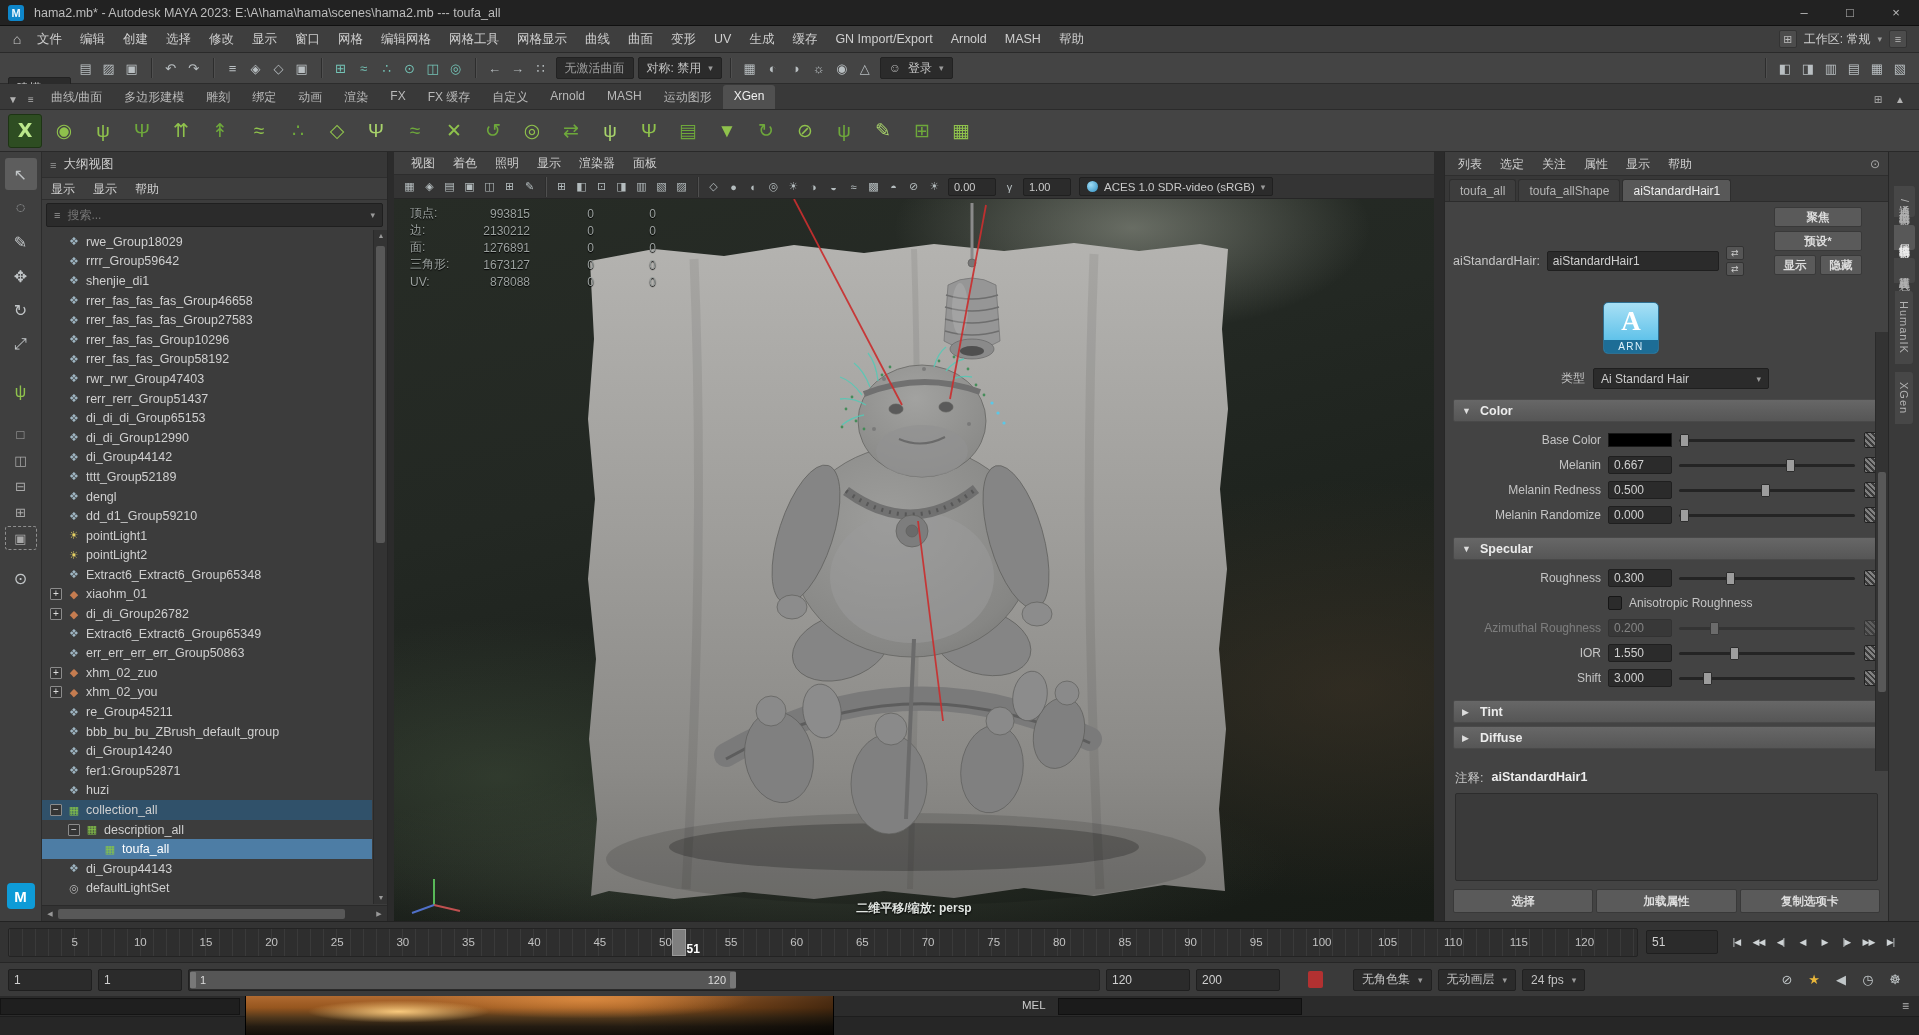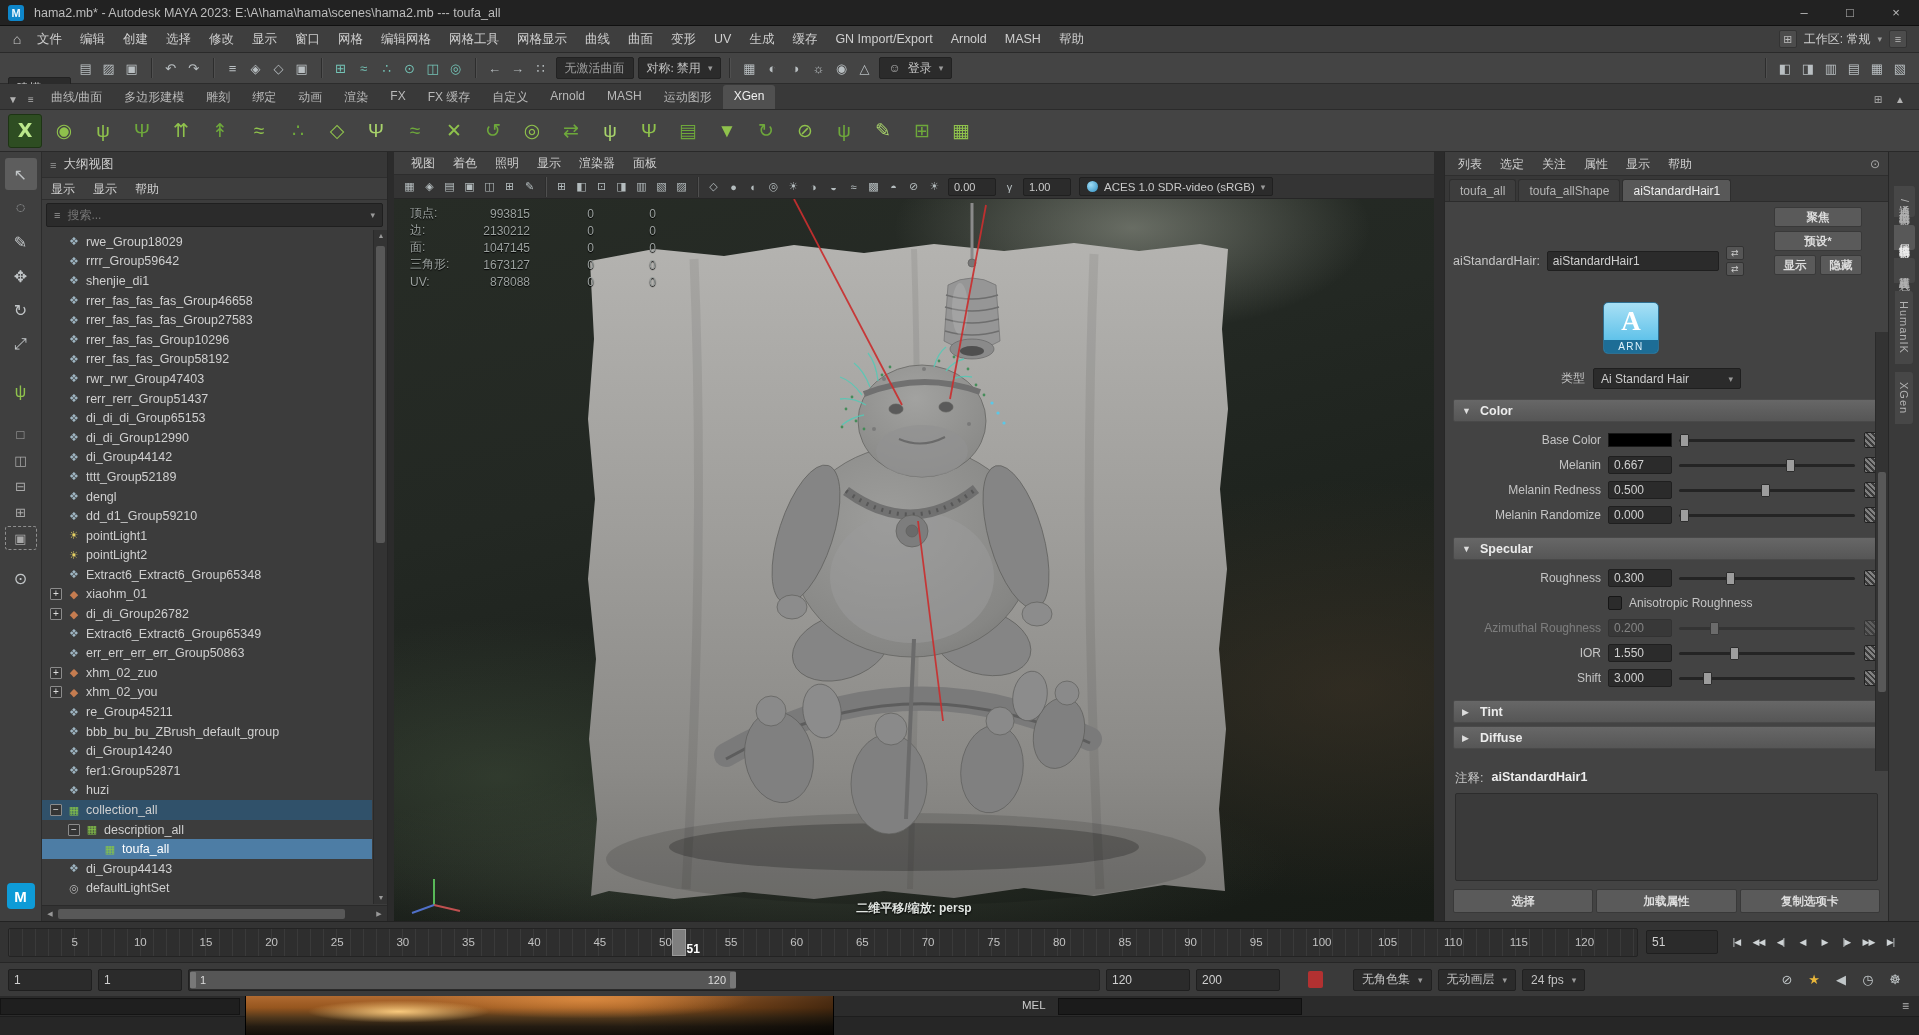--- a/index.html
+++ b/index.html
@@ -21,21 +21,21 @@
 .home-icon{width:22px;text-align:center;color:#c9c9c9;font-size:14px;}
 #menu-items{display:flex;}
 .menu-item{padding:0 9px;font-size:12.5px;color:#cfcfcf;line-height:26px;white-space:nowrap;}
 .workspace-box{margin-left:auto;display:flex;align-items:center;gap:7px;margin-right:6px;color:#cfcfcf;font-size:12px;}
 .ws-icon{width:18px;height:18px;background:#4c4c4c;border:1px solid #333;border-radius:2px;display:flex;align-items:center;justify-content:center;color:#bbb;font-size:11px;}
 
 #statusline{position:absolute;left:0;top:53px;width:1919px;height:31px;background:#444;display:flex;align-items:center;gap:4px;padding:0 8px;border-bottom:1px solid #2c2c2c;}
 .menuset-combo{display:flex;align-items:center;background:#2b2b2b;border:1px solid #222;border-radius:2px;height:22px;padding:0 8px;gap:16px;color:#ccc;margin-top:40px;}
 .icon-grp{display:flex;align-items:center;gap:1px;color:#b9bfc2;}
 .s-icon{width:22px;height:22px;display:flex;align-items:center;justify-content:center;font-size:13px;}
-.s-combo,.s-box{display:flex;align-items:center;background:#2b2b2b;border:1px solid #222;height:22px;padding:0 8px;gap:7px;border-radius:2px;font-size:12px;color:#c3c3c3;white-space:nowrap;font-family:Liberation Serif, serif;}
+.s-combo,.s-box{display:flex;align-items:center;background:#2b2b2b;border:1px solid #222;height:22px;padding:0 8px;gap:7px;border-radius:2px;font-size:12px;color:#c3c3c3;white-space:nowrap;}
 .s-box{color:#9f9f9f;}
 .s-glyph{font-size:12px;color:#b5b5b5;}
 
 #shelf-tabs{position:absolute;left:0;top:84px;width:1919px;height:26px;background:#393939;display:flex;align-items:flex-end;padding:0 4px;border-bottom:1px solid #2b2b2b;}
 .shelf-mini{width:18px;height:20px;display:flex;align-items:center;justify-content:center;color:#b2b2b2;font-size:10px;}
 #shelf-tab-items{display:flex;}
 .sh-tab{padding:4px 11px 3px;font-size:12px;color:#b8b8b8;white-space:nowrap;}
 .sh-tab.active{background:#505050;color:#efefef;border-radius:3px 3px 0 0;}
 .shelf-right{margin-left:auto;display:flex;gap:4px;margin-right:6px;color:#b2b2b2;}
 #shelf{position:absolute;left:0;top:110px;width:1919px;height:42px;background:#444;display:flex;align-items:center;gap:5px;padding-left:8px;border-bottom:1px solid #292929;}
@@ -116,21 +116,21 @@
 .ae-btn-col{position:absolute;right:26px;top:5px;width:88px;display:flex;flex-direction:column;gap:4px;}
 .ae-btn-col .btn{height:20px;}
 .btn-row{display:flex;gap:4px;}
 .btn-row .btn{flex:1;}
 .ae-swatch-row{margin:22px 0 0 158px;flex:none;}
 .arnold-swatch{width:56px;height:52px;border-radius:5px;background:linear-gradient(#a8e0f5,#47b8e6);border:1px solid #2e6f91;position:relative;overflow:hidden;}
 .a-big{text-align:center;font-size:27px;font-weight:bold;color:#fff;line-height:37px;font-family:"Liberation Serif",serif;}
 .a-sub{position:absolute;bottom:0;left:0;right:0;height:13px;background:#1d6d96;color:#dff3fc;font-size:10px;letter-spacing:1.5px;text-align:center;line-height:13px;}
 .ae-type-row{display:flex;align-items:center;gap:8px;margin:14px 8px 10px;flex:none;}
 .ae-type-label{width:132px;text-align:right;color:#c6c6c6;}
-.type-combo{width:148px;height:21px;background:#2b2b2b;border:1px solid #1f1f1f;border-radius:2px;display:flex;align-items:center;padding:0 7px;gap:6px;color:#ccc;}
+.type-combo{width:176px;height:21px;background:#2b2b2b;border:1px solid #1f1f1f;border-radius:2px;display:flex;align-items:center;padding:0 7px;gap:6px;color:#ccc;}
 .type-combo span:first-child{flex:1;}
 #ae-sections{padding:0 8px;display:flex;flex-direction:column;gap:3px;flex:none;}
 .sec-h{height:23px;background:linear-gradient(#676767,#565656);border:1px solid #494949;border-radius:2px;display:flex;align-items:center;gap:8px;padding-left:8px;font-weight:bold;color:#ececec;font-size:12.5px;}
 .sec-arrow{font-size:9px;color:#ddd;width:10px;}
 .sec-body{display:flex;flex-direction:column;gap:5px;padding:5px 0 9px;}
 .ae-row{display:flex;align-items:center;gap:7px;height:20px;}
 .ae-row.disabled{opacity:.45;}
 .ae-label{width:148px;flex:none;text-align:right;color:#c4c4c4;font-size:12px;white-space:nowrap;}
 .ae-label-spacer{width:148px;flex:none;}
 .ae-val{width:64px;height:18px;flex:none;}
@@ -761,21 +761,21 @@
           <span class="hud-v3">0</span>
         </div>
         <div class="hud-row">
           <span class="hud-label">边:</span>
           <span class="hud-v1">2130212</span>
           <span class="hud-v2">0</span>
           <span class="hud-v3">0</span>
         </div>
         <div class="hud-row">
           <span class="hud-label">面:</span>
-          <span class="hud-v1">1047145</span>
+          <span class="hud-v1">1276891</span>
           <span class="hud-v2">0</span>
           <span class="hud-v3">0</span>
         </div>
         <div class="hud-row">
           <span class="hud-label">三角形:</span>
           <span class="hud-v1">1673127</span>
           <span class="hud-v2">0</span>
           <span class="hud-v3">0</span>
         </div>
         <div class="hud-row">

